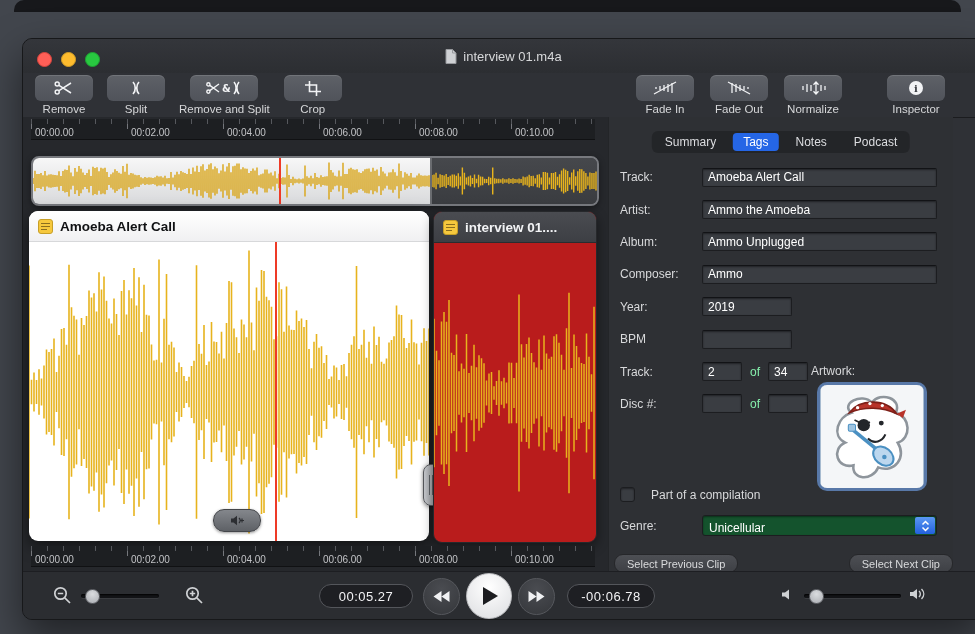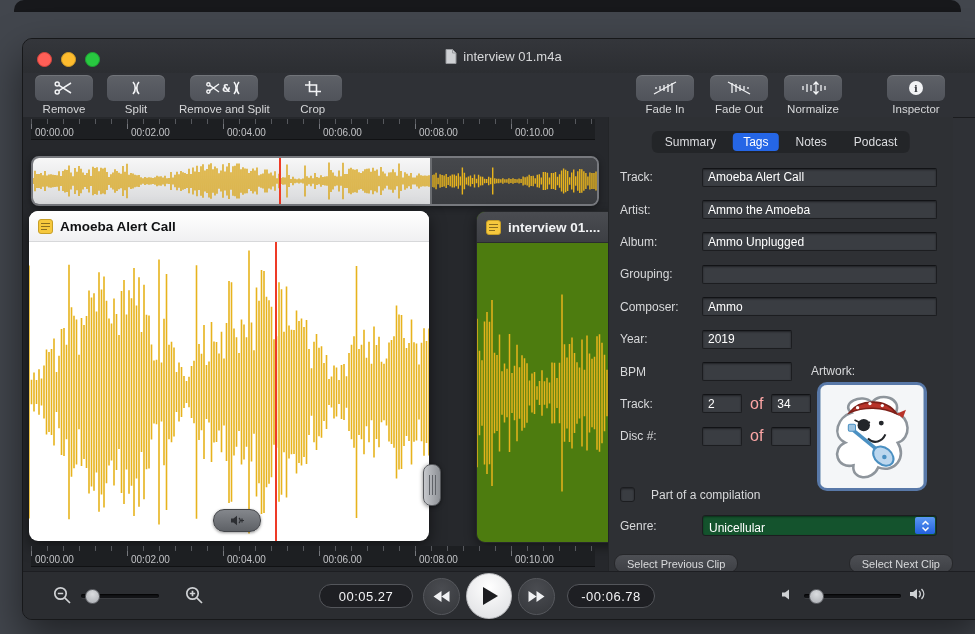--- a/index.html
+++ b/index.html
@@ -41,21 +41,21 @@
   .overview{position:absolute;left:8px;top:39px;width:564px;height:46px;border:2px solid #77797e;border-radius:8px;background:#3a3c40;display:flex;overflow:hidden;box-shadow:0 2px 6px rgba(0,0,0,.4);}
   .ov-left{position:relative;width:397px;background:linear-gradient(#f7f7f7,#d9dadc);border-right:2px solid #6a6c70;}
   .ov-right{position:relative;flex:1;background:linear-gradient(#46484c,#3a3c40);}
   .ov-wave{position:absolute;inset:0;width:100%;height:100%;}
   .ov-playhead{position:absolute;left:246px;top:0;bottom:0;width:2px;background:#ee3a26;}
 
   
   .clips{position:absolute;left:0;top:94px;right:0;height:330px;}
   .clip{position:absolute;top:0;height:330px;border-radius:9px;overflow:hidden;}
   .clip1{left:6px;width:400px;background:#fff;box-shadow:0 5px 16px rgba(0,0,0,.55);}
-  .clip2{left:410px;width:162px;background:#4d7c0f;border:1px solid #26282b;box-shadow:0 4px 12px rgba(0,0,0,.45);margin-left:43px;}
+  .clip2{left:410px;width:162px;background:#b91c1c;border:1px solid #26282b;box-shadow:0 4px 12px rgba(0,0,0,.45);}
   .chead{height:30px;display:flex;align-items:center;gap:7px;padding:0 9px;font-weight:bold;font-size:13.5px;}
   .clip1 .chead{background:linear-gradient(#ffffff,#f0f0f2);border-bottom:1px solid #d7d8da;color:#101113;}
   .clip2 .chead{background:linear-gradient(#4a4c51,#3d3f44);border-bottom:1px solid #2a2c2f;color:#f2f3f5;}
   .cbody{position:relative;height:300px;}
   .cwave{position:absolute;inset:0;width:100%;height:100%;}
   .playhead{position:absolute;left:246px;top:0;bottom:0;width:2px;background:#ee3a26;}
   .gain-pill{position:absolute;left:184px;bottom:10px;width:46px;height:21px;border-radius:11px;background:linear-gradient(#84878c,#5e6166);border:1px solid #44464a;display:flex;align-items:center;justify-content:center;gap:2px;box-shadow:0 1px 3px rgba(0,0,0,.4);}
   .handle{position:absolute;left:400px;top:253px;width:16px;height:40px;border-radius:8px;background:linear-gradient(90deg,#c6c8cc,#8e9196);border:1px solid #55575b;box-shadow:0 1px 4px rgba(0,0,0,.5);display:flex;align-items:center;justify-content:center;gap:2px;}
   .handle i{display:block;width:1px;height:20px;background:#5f6267;}
 
@@ -74,21 +74,21 @@
   
   .tabs{position:absolute;left:50%;transform:translateX(-50%);top:14px;display:flex;gap:7px;background:rgba(0,0,0,.22);padding:2px 3px;border-radius:6px;}
   .tab{padding:2px 10px;font-size:12px;color:#dcdde0;border-radius:4px;white-space:nowrap;}
   .tab.sel{background:#2566e6;color:#fff;}
   .form{position:absolute;left:11px;right:16px;top:44px;}
   .frow{display:flex;align-items:center;height:32.4px;}
   .flbl{width:82px;font-size:12px;color:#d8d9db;flex:0 0 82px;}
   .inp{height:17px;background:#3a3d42;border:1px solid #1c1d20;border-top-color:#121316;border-radius:2px;color:#fff;font-size:12px;padding:0 5px;flex:1;box-shadow:inset 0 1px 2px rgba(0,0,0,.45);outline:none;font-family:"Liberation Sans",sans-serif;min-width:0;}
   .w88{flex:0 0 78px;}
   .w36{flex:0 0 28px;}
-  .oflbl{margin:0 8px;font-size:16px;color:#fca5a5;}
+  .oflbl{margin:0 8px;font-size:12px;color:#86efac;}
   .artwork-label{position:absolute;left:202px;top:247px;font-size:12px;color:#d8d9db;}
   .artwork-box{position:absolute;left:211px;top:268px;width:104px;height:103px;border-radius:7px;background:#e8ecef;box-shadow:0 0 0 3px rgba(110,160,230,.65),inset 0 0 0 1px #5b80a8;overflow:hidden;}
   .chkrow{position:absolute;left:11px;top:370px;display:flex;align-items:center;gap:16px;}
   .chk{width:13px;height:13px;background:#3a3d42;border:1px solid #1c1d20;border-radius:3px;box-shadow:inset 0 1px 2px rgba(0,0,0,.45);}
   .chklbl{font-size:12px;color:#d8d9db;}
   .genrerow{position:absolute;left:11px;right:16px;top:398px;display:flex;align-items:center;}
   .combo{position:relative;flex:1;height:19px;background:#14532d;border:1px solid #1c1d20;border-radius:3px;box-shadow:inset 0 1px 2px rgba(0,0,0,.45);display:flex;align-items:flex-end;color:#fff;font-size:12px;padding-left:6px;}
   .combo-btn{position:absolute;right:1px;top:1px;bottom:1px;width:20px;border-radius:2px;background:linear-gradient(#5a97f2,#2361dd);display:flex;align-items:center;justify-content:center;}
   .pbtn{position:absolute;top:437px;height:17px;border-radius:9px;background:linear-gradient(#4d4f54,#3e4045);border:1px solid #26272a;color:#d9dadc;font-size:11px;display:flex;align-items:center;justify-content:center;padding:0 12px;white-space:nowrap;}
   .pbtn-prev{left:5px;}
@@ -323,24 +323,20 @@
             <span class="flbl">Track:</span>
             <input class="inp" value="Amoeba Alert Call" style="">
           </div>
           <div class="frow">
             <span class="flbl">Artist:</span>
             <input class="inp" value="Ammo the Amoeba" style="">
           </div>
           <div class="frow">
             <span class="flbl">Album:</span>
             <input class="inp" value="Ammo Unplugged" style="">
-          </div>
-          <div class="frow">
-            <span class="flbl">Grouping:</span>
-            <input class="inp" value="" style="">
           </div>
           <div class="frow">
             <span class="flbl">Composer:</span>
             <input class="inp" value="Ammo" style="">
           </div>
           <div class="frow">
             <span class="flbl">Year:</span>
             <input class="inp w88" value="2019" style="">
           </div>
           <div class="frow">

